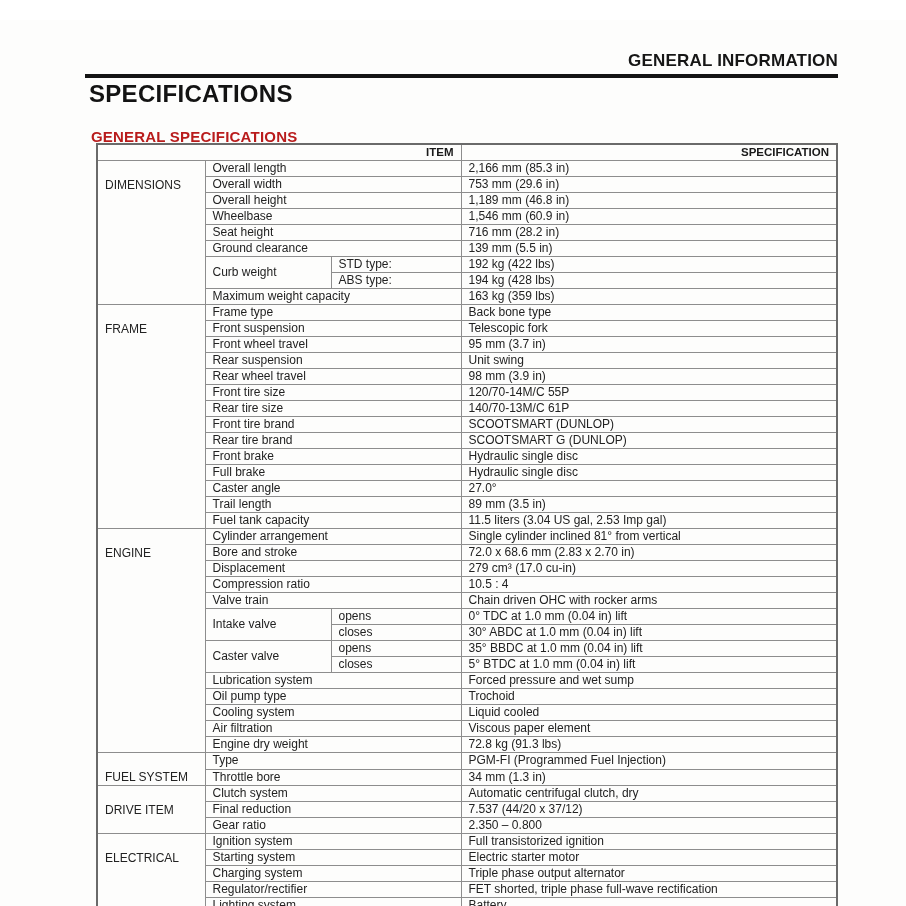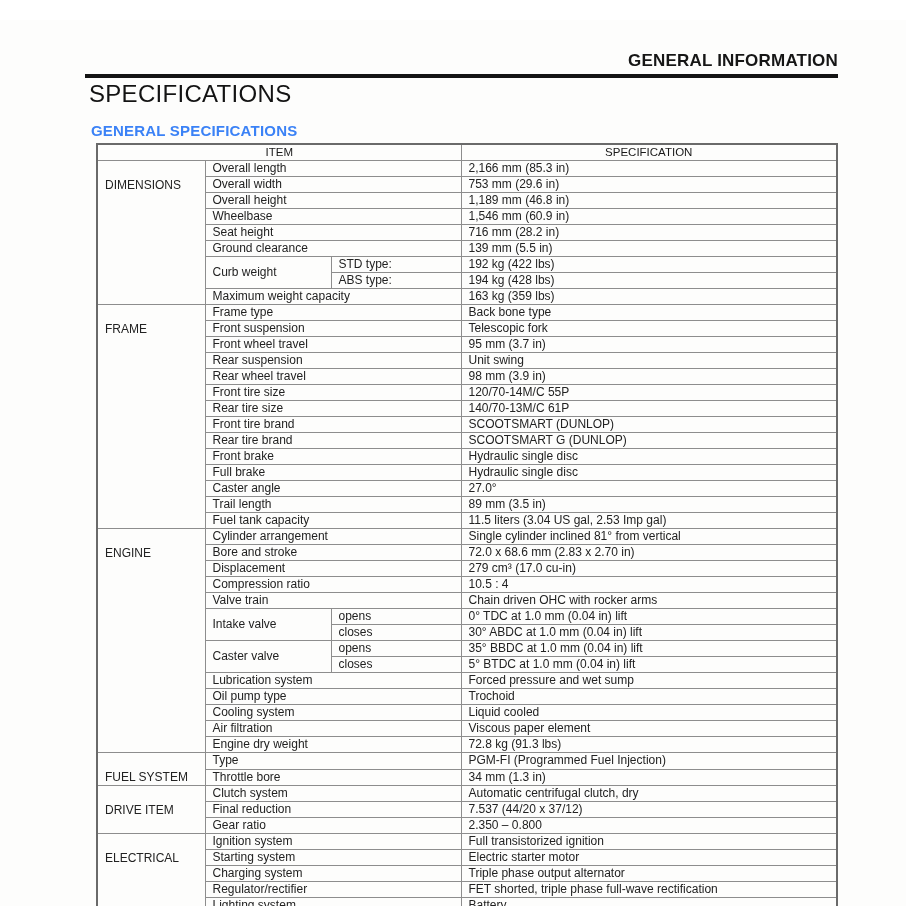--- a/index.html
+++ b/index.html
@@ -32,32 +32,32 @@
     left: 85px;
     width: 753px;
     height: 4px;
     background: #141414;
   }
   .title {
     position: absolute;
     top: 60px;
     left: 89px;
     font-size: 24px;
-    font-weight: normal;
+    font-weight: bold;
     letter-spacing: 0.3px;
     color: #131313;
   }
   .subtitle {
     position: absolute;
-    top: 102px;
+    top: 108px;
     left: 91px;
     font-size: 15px;
     font-weight: bold;
     letter-spacing: 0.2px;
-    color: #3b82f6;
+    color: #b91c1c;
   }
   table.spec-table {
     position: absolute;
     top: 123px;
     left: 96px;
     width: 740px;
     border-collapse: collapse;
     table-layout: fixed;
     font-size: 12px;
     color: #222222;
@@ -69,22 +69,22 @@
     padding: 0 7px;
     height: 15px;
     line-height: 15px;
     white-space: nowrap;
     overflow: hidden;
     font-weight: normal;
     text-align: left;
     vertical-align: middle;
   }
   .spec-table th {
-    font-weight: normal;
-    text-align: center;
+    font-weight: bold;
+    text-align: right;
     font-size: 11.5px;
     color: #1a1a1a;
   }
   .spec-table td.section {
     vertical-align: top;
     padding-top: 17px;
   }
 </style>
 </head>
 <body>

